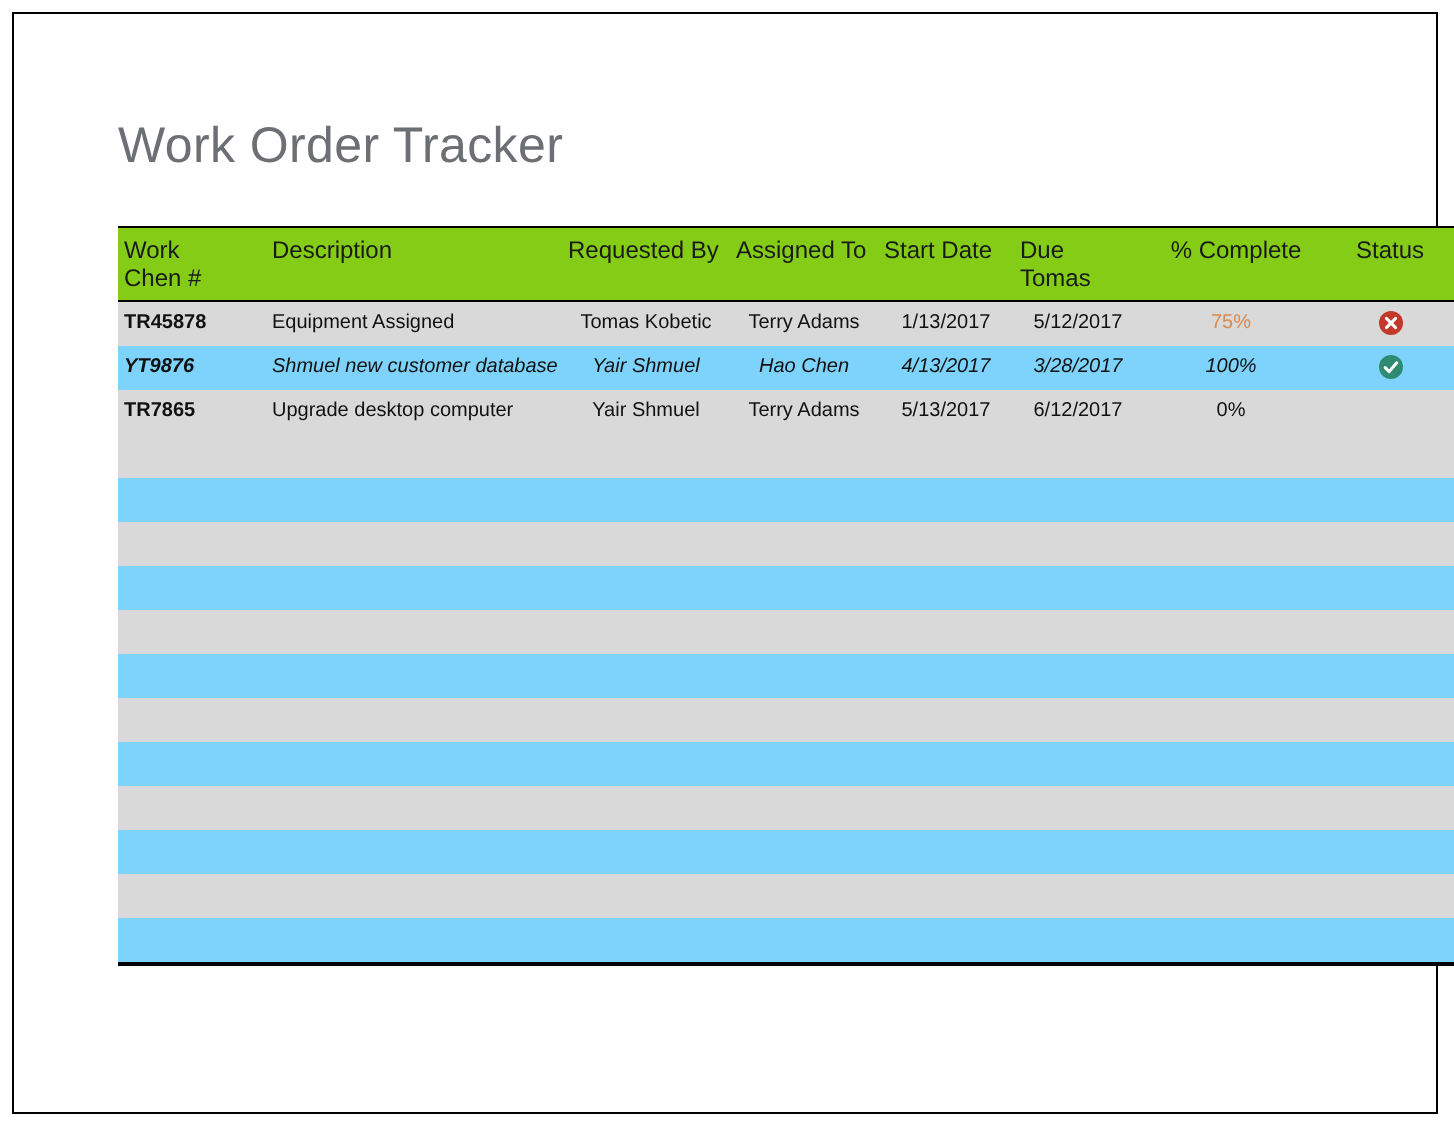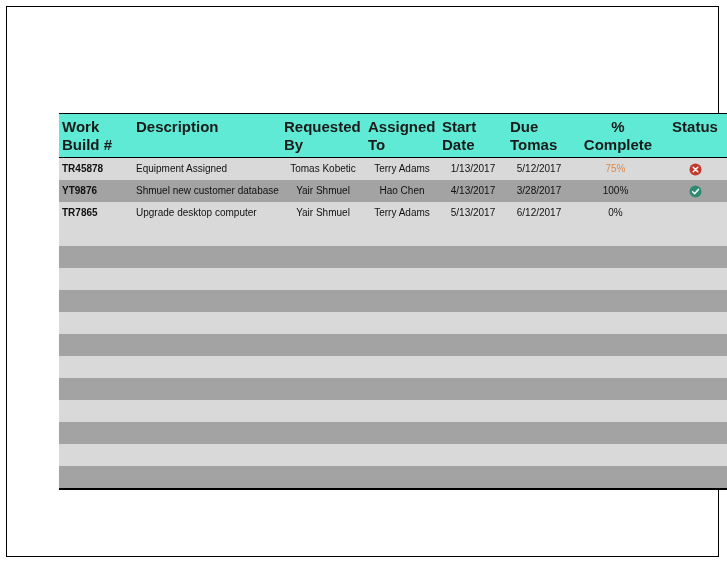--- a/index.html
+++ b/index.html
@@ -44,43 +44,43 @@
     border-collapse: collapse;
     table-layout: fixed;
   }
 
   .tracker-table thead tr {
     border-top: 1.6px solid #000000;
     border-bottom: 1.6px solid #000000;
   }
 
   .tracker-table th {
-    font-size: 15px;
-    font-weight: bold;
+    font-size: 12px;
+    font-weight: normal;
     color: #1a1a1a;
     padding: 4px 3px 4px 3px;
     text-align: left;
     vertical-align: top;
     line-height: 1.18;
-    background: #5eead4;
+    background: #84cc16;
   }
 
   .tracker-table td {
     font-size: 10px;
     color: #111111;
     padding: 0 3px;
     height: 22px;
     line-height: 22px;
     vertical-align: middle;
     white-space: nowrap;
     overflow: hidden;
   }
 
   tr.row-shaded td { background: #d9d9d9; }
-  tr.row-plain  td { background: #a3a3a3; }
+  tr.row-plain  td { background: #7dd3fc; font-style: italic; }
 
   tr.row-last td { border-bottom: 2.2px solid #000000; }
 
   
   .c-wo     { width: 68px; }
   .c-desc   { width: 142px; }
   .c-req    { width: 78px; }
   .c-asn    { width: 68px; }
   .c-start  { width: 62px; }
   .c-due    { width: 58px; }
@@ -111,27 +111,28 @@
   }
   .status-icon svg { display: block; }
 
   .empty-row td { height: 22px; }
 </style>
 </head>
 <body>
 
 <div class="page-frame">
 
+  <div class="page-title">Work Order Tracker</div>
 
   <table class="tracker-table">
     <thead>
       <tr>
         <th class="c-wo">
           <span>Work</span><br>
-          <span>Build #</span>
+          <span>Chen #</span>
         </th>
         <th class="c-desc">Description</th>
         <th class="c-req">Requested By</th>
         <th class="c-asn">Assigned To</th>
         <th class="c-start">Start Date</th>
         <th class="c-due">Due Tomas</th>
         <th class="c-pct">% Complete</th>
         <th class="c-status">Status</th>
       </tr>
     </thead>

